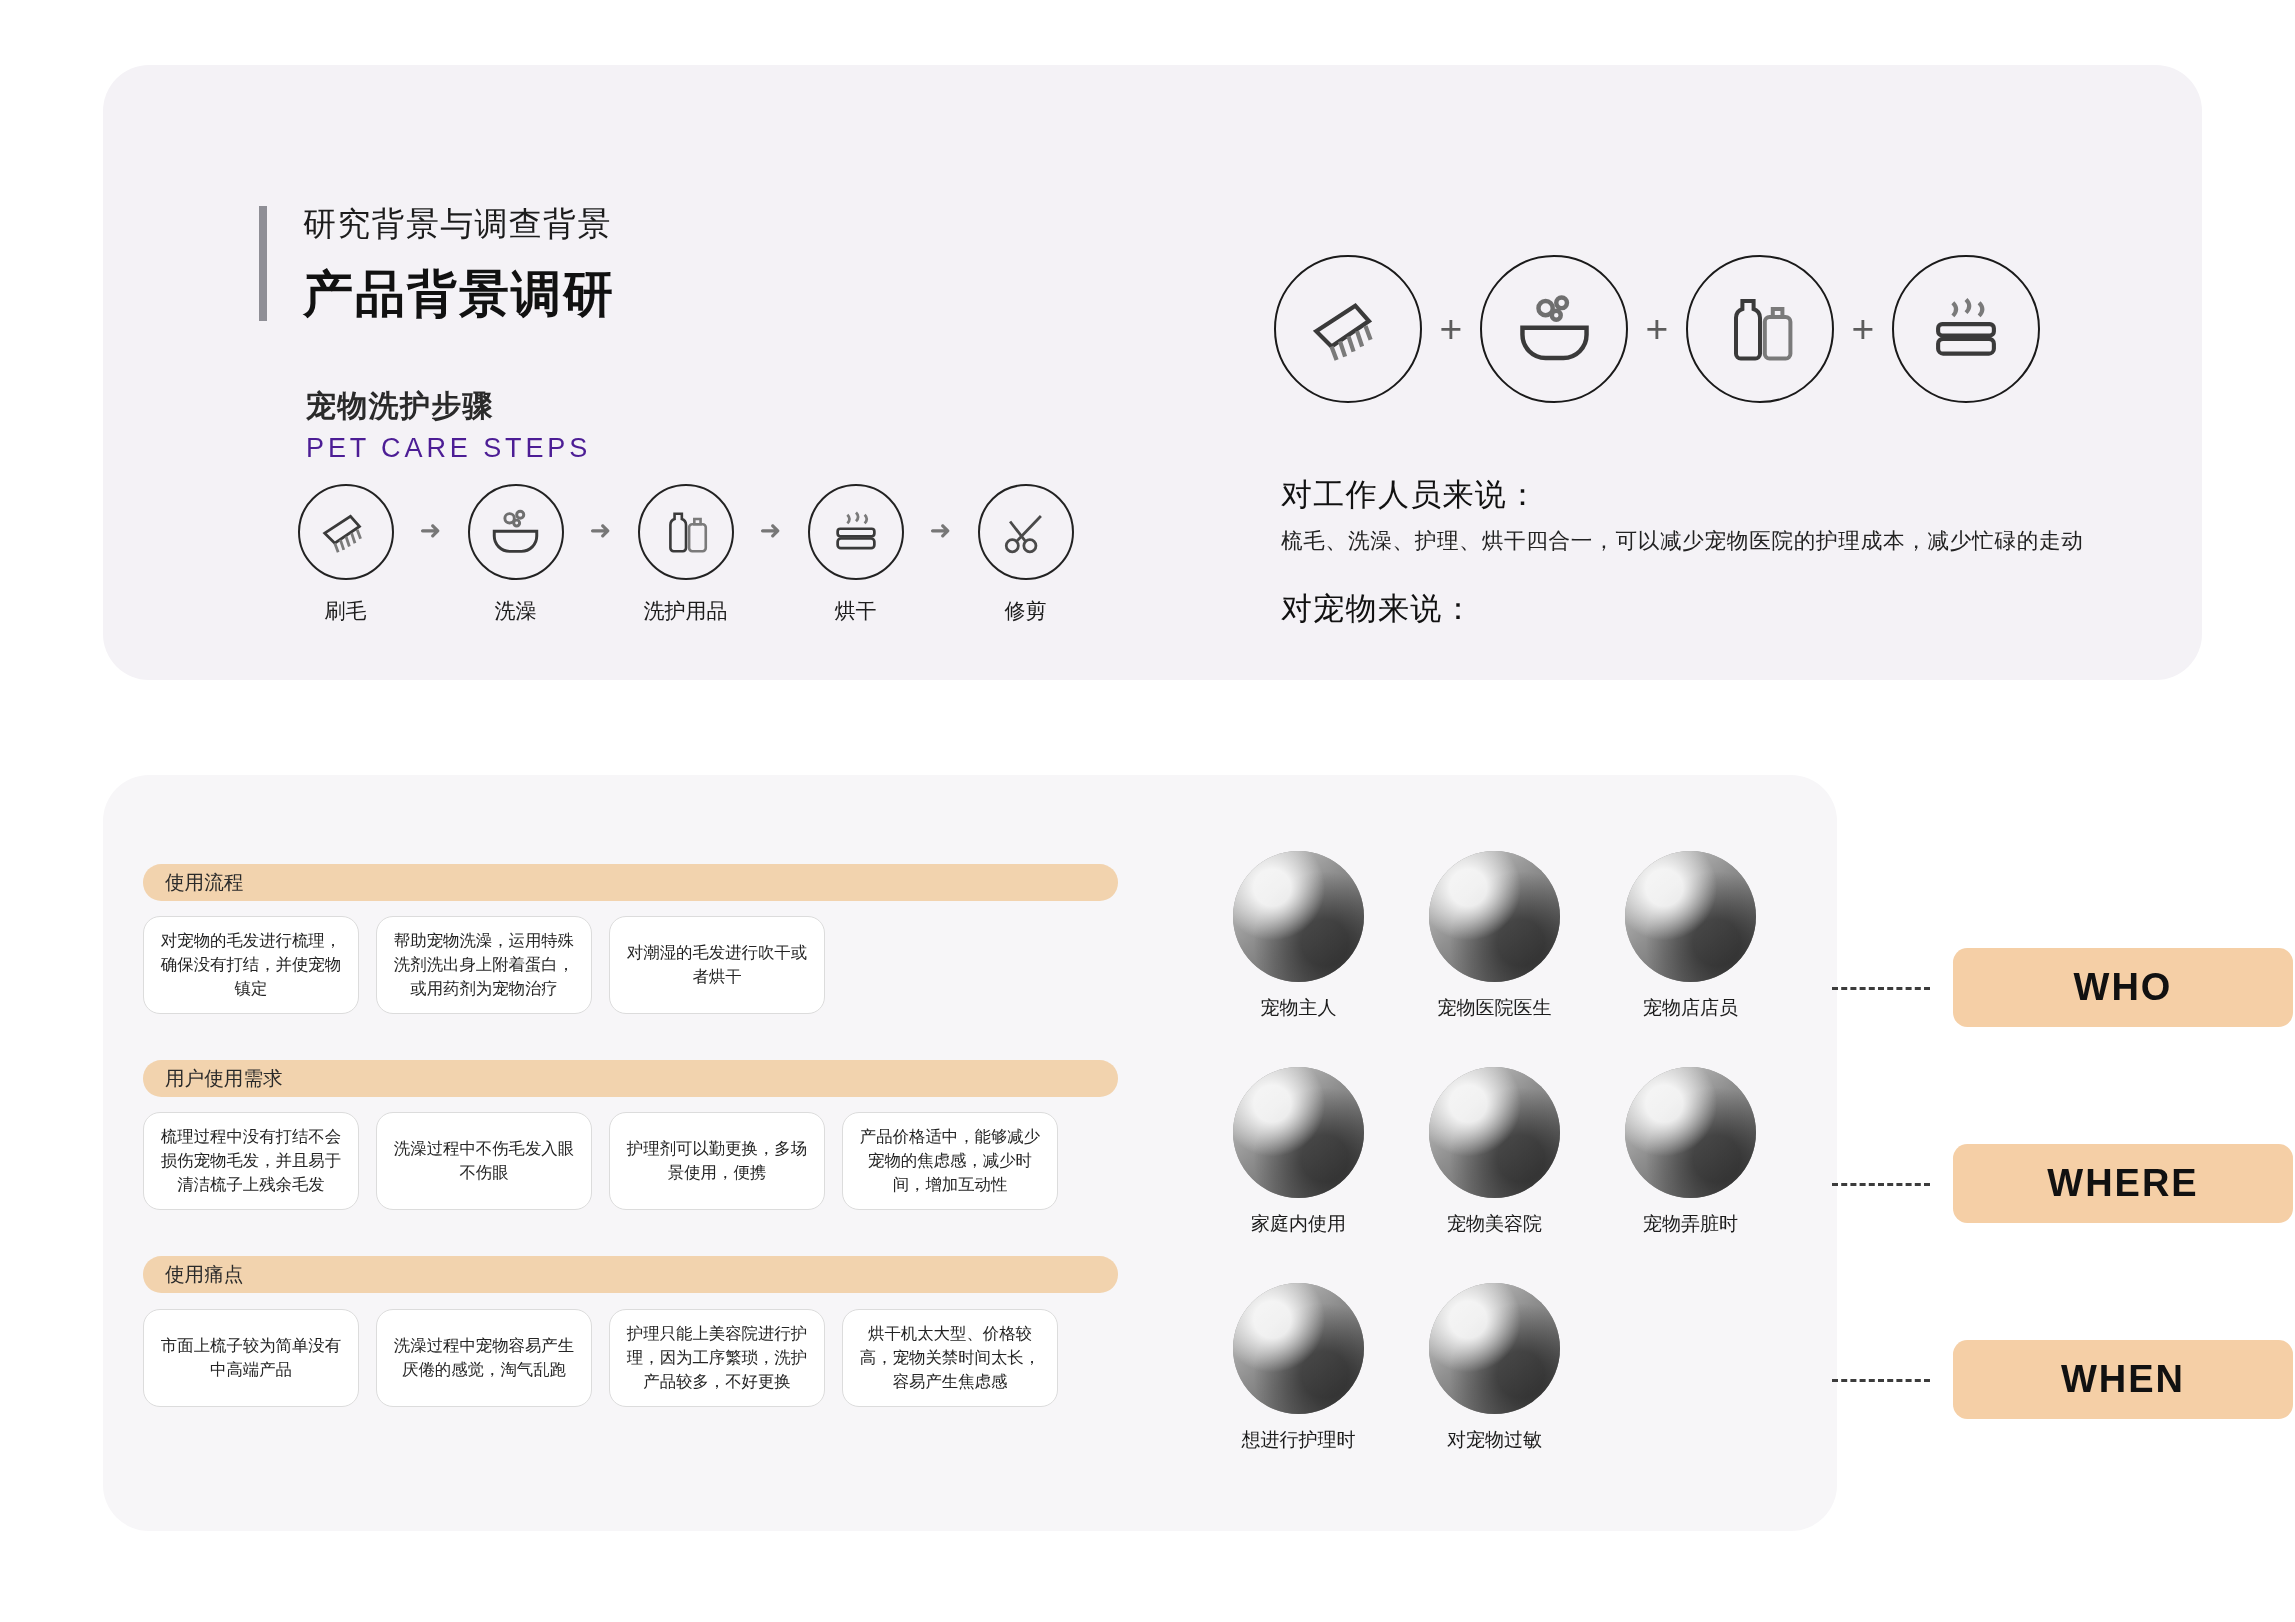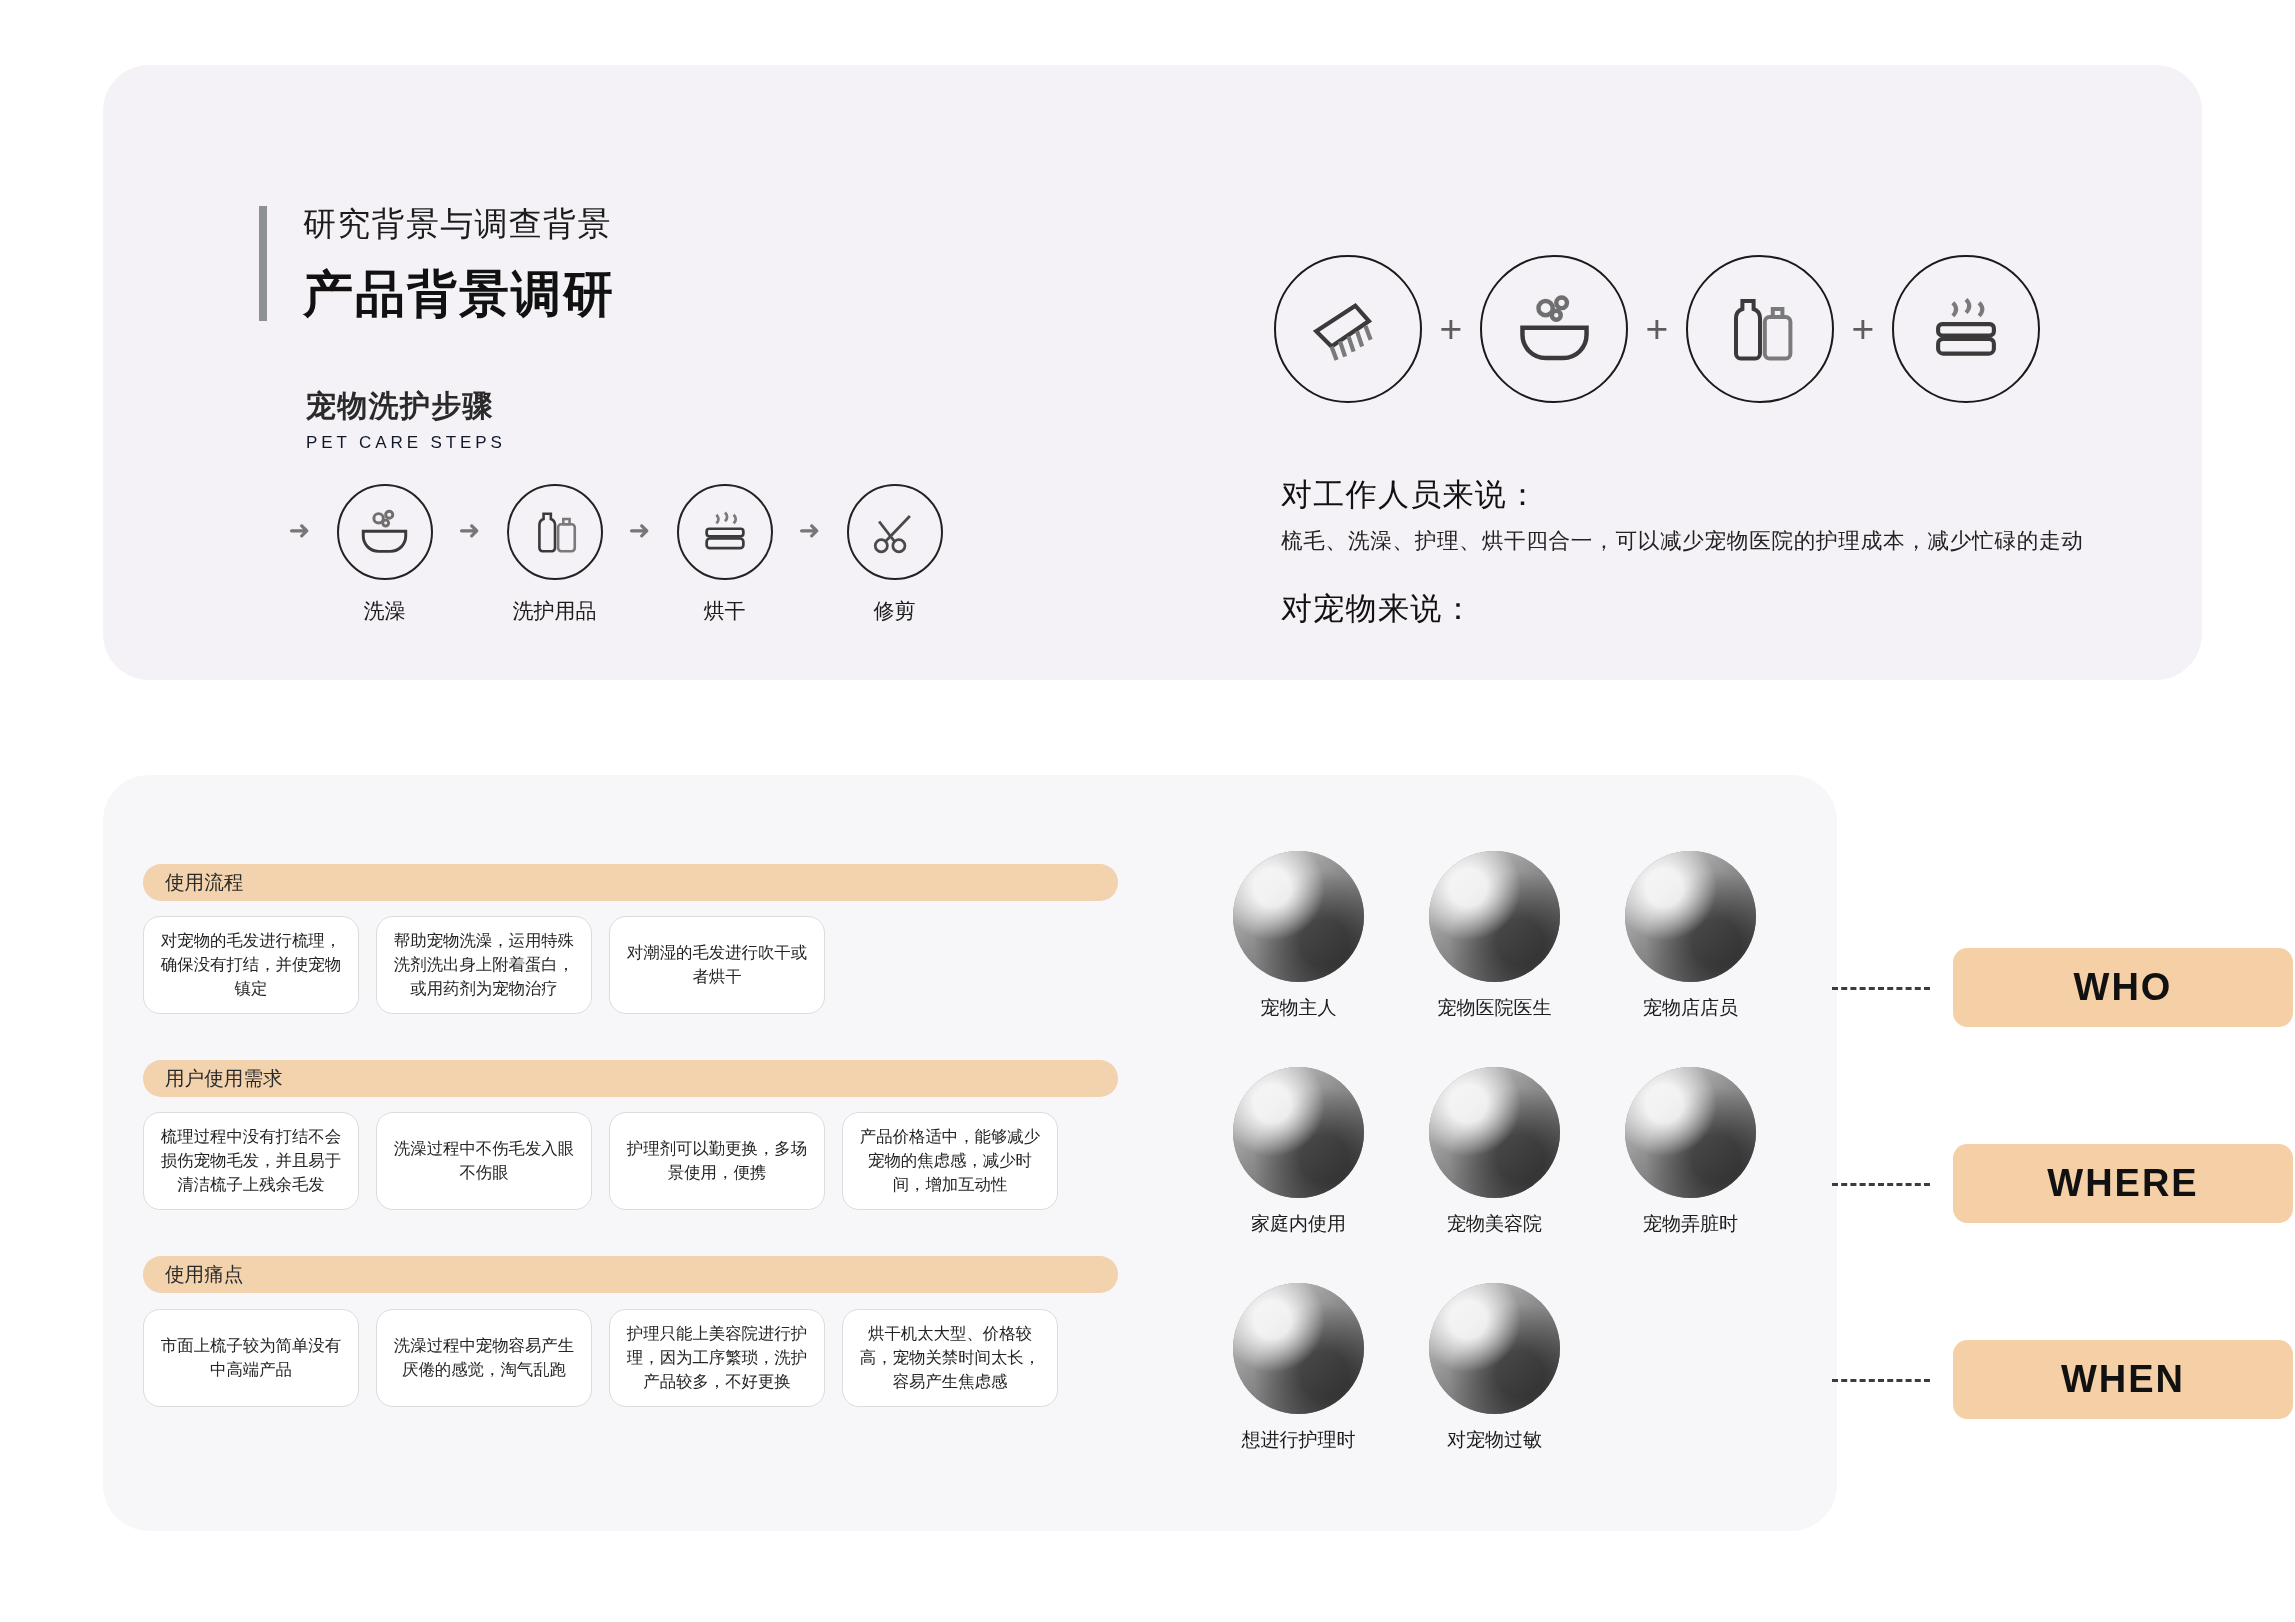--- a/index.html
+++ b/index.html
@@ -59,23 +59,23 @@
     top: 321px;
     font-size: 30px;
     font-weight: bold;
     color: #2a2a2a;
     letter-spacing: 1.3px;
   }
   .subtitle-en {
     position: absolute;
     left: 203px;
     top: 368px;
-    font-size: 17px;
+    font-size: 27px;
     letter-spacing: 3.9px;
-    color: #0f172a;
+    color: #4c1d95;
   }
 
   
   .steps-row {
     position: absolute;
     left: 177px;
     top: 419px;
     display: flex;
     align-items: flex-start;
   }
@@ -266,20 +266,29 @@
   <div class="title-bar"></div>
   <div class="title-block">
     <div class="title-small">研究背景与调查背景</div>
     <div class="title-big">产品背景调研</div>
   </div>
   <div class="subtitle-cn">宠物洗护步骤</div>
   <div class="subtitle-en">PET CARE STEPS</div>
 
   <div class="steps-row">
 
+    <div class="step">
+      <div class="circ">
+        <svg width="56" height="56" viewBox="0 0 100 100" fill="none" stroke="#6f6f6f" stroke-width="5">
+          <path d="M12 52 L58 22 L74 40 L30 70 Z" stroke="#3a3a3a"></path>
+          <path d="M30 70 L36 86 M40 64 L46 82 M50 58 L56 76 M60 52 L66 70 M70 46 L76 62" stroke="#7a7a7a"></path>
+        </svg>
+      </div>
+      <div class="step-label">刷毛</div>
+    </div>
     <div class="arrow">➜</div>
 
     <div class="step">
       <div class="circ">
         <svg width="59" height="59" viewBox="0 0 100 100" fill="none" stroke="#6f6f6f" stroke-width="5">
           <circle cx="40" cy="26" r="8"></circle>
             <circle cx="58" cy="20" r="6"></circle>
             <circle cx="52" cy="34" r="5"></circle>
           <path d="M14 48 H86 a0 0 0 0 1 0 0 v8 a26 26 0 0 1 -26 26 H40 a26 26 0 0 1 -26 -26 z" stroke="#3a3a3a"></path>
         </svg>

